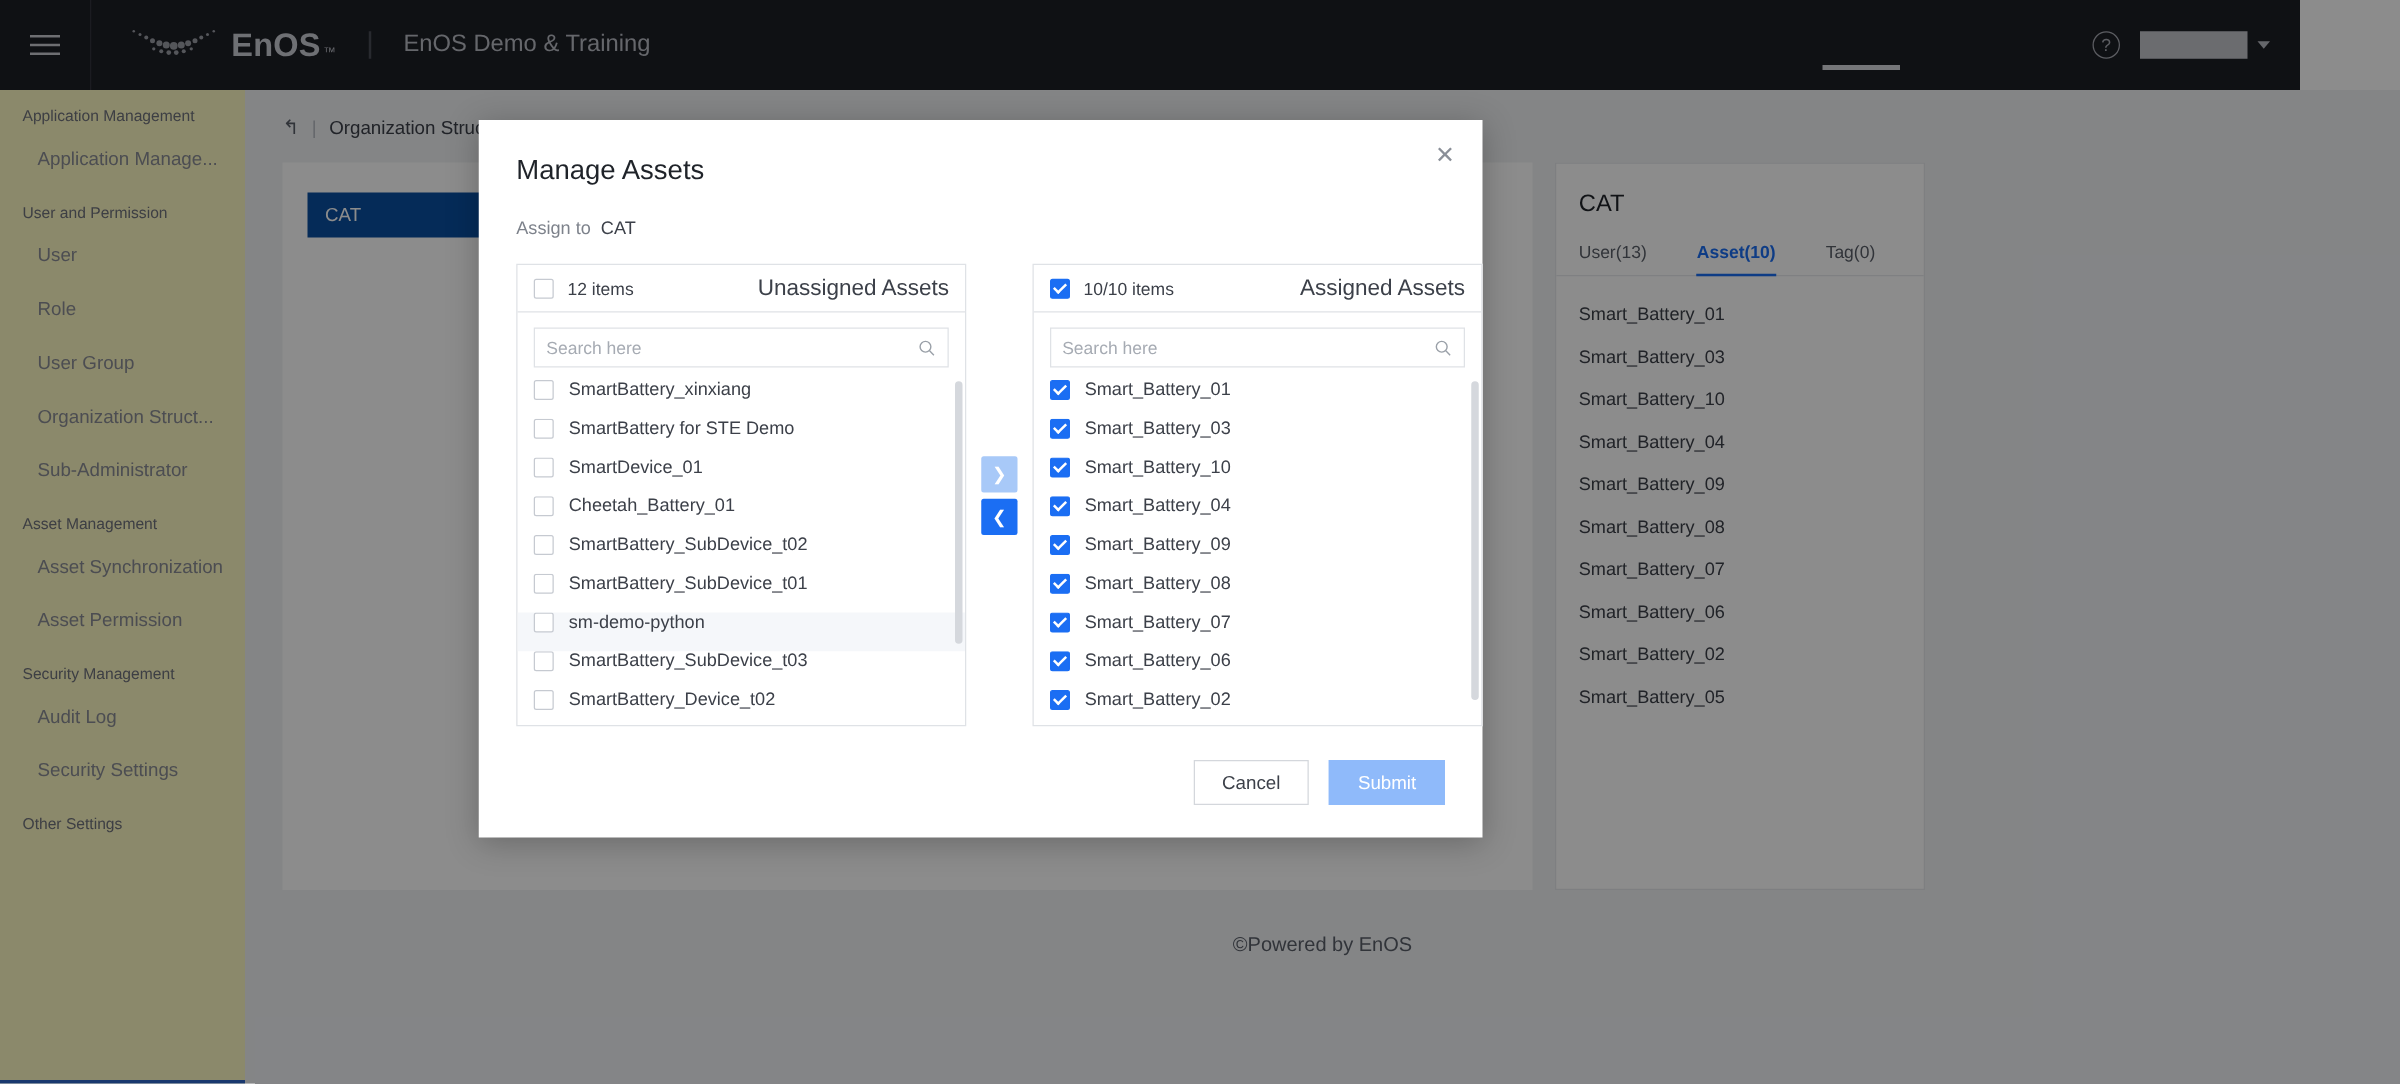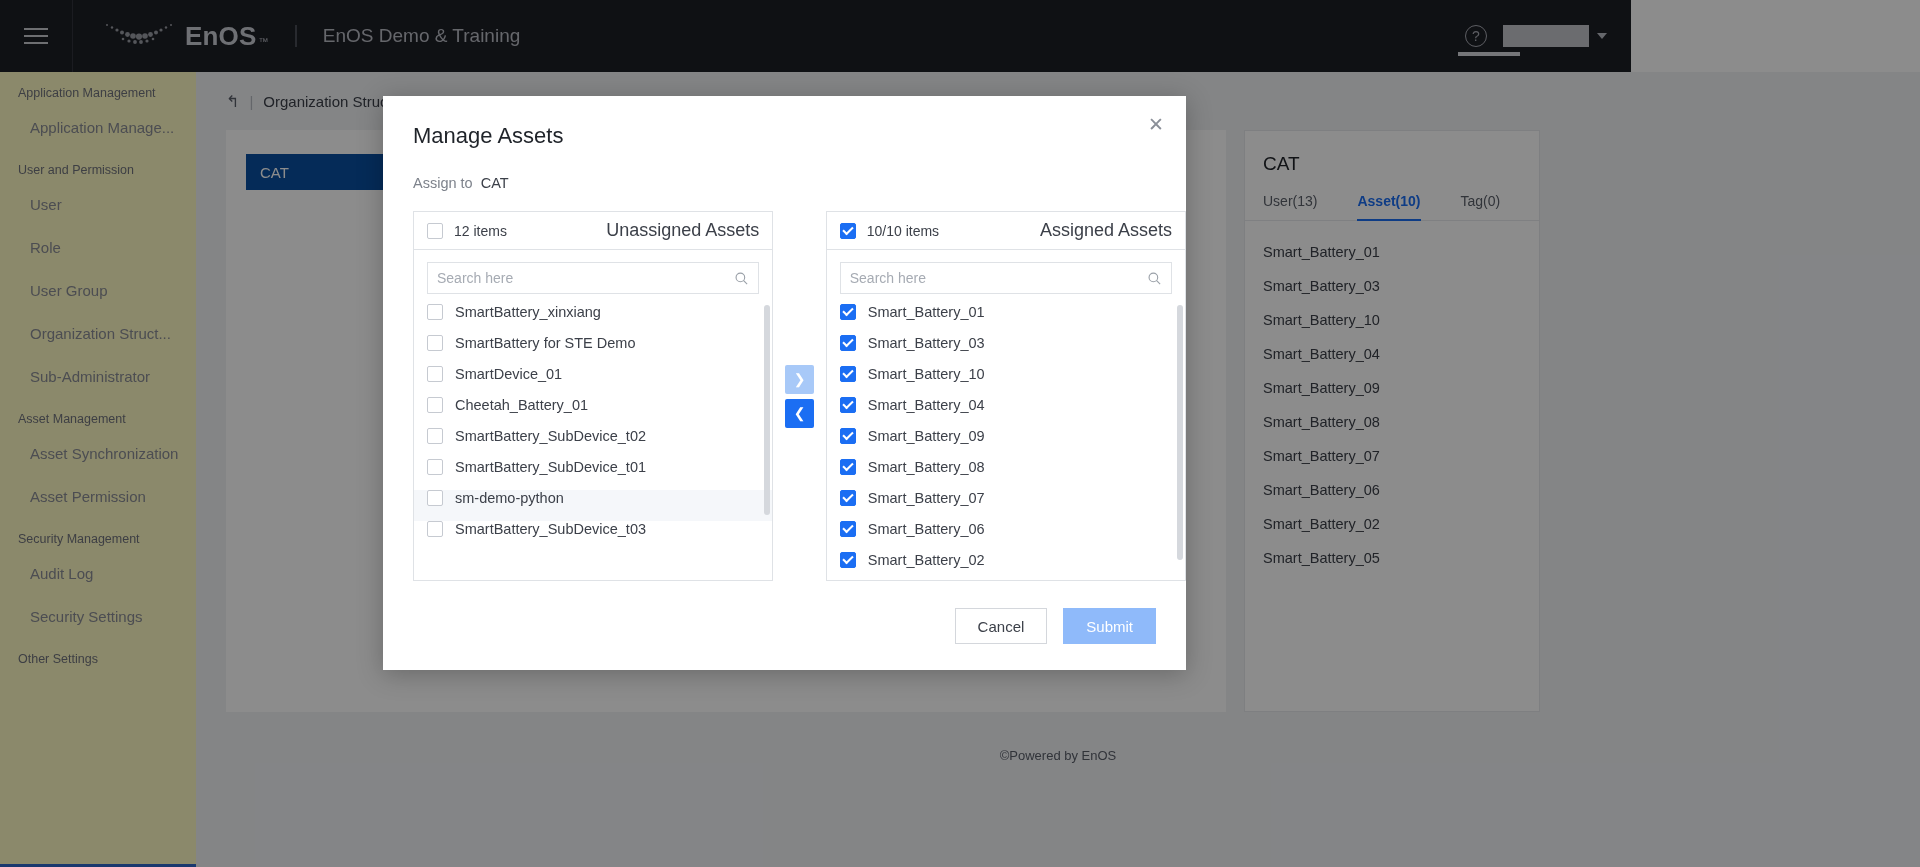--- a/index.html
+++ b/index.html
@@ -6,21 +6,21 @@
   html, body {
     width: 1920px; height: 867px;
     font-family: "Liberation Sans", sans-serif;
     overflow: hidden;
     background: #fff;
   }
   #root { position: relative; width: 1920px; height: 867px; }
 
   
   .topbar {
-    position: absolute; top: 0; left: 0; width: 1631px; height: 72px;
+    position: absolute; top: 0; left: 0; width: 1840px; height: 72px;
     background: #1d1f26; display: flex; align-items: center;
   }
   .hamburger {
     width: 72px; height: 72px; display: flex; flex-direction: column;
     align-items: center; justify-content: center; gap: 5px; cursor: pointer;
   }
   .hamburger span { display: block; width: 24px; height: 2px; background: #c8cad0; }
   .topbar-divider { width: 1px; height: 72px; background: #32343c; }
   .brand { display: flex; align-items: center; gap: 10px; padding-left: 30px; }
   .brand-logo { width: 72px; height: 30px; }
@@ -96,21 +96,21 @@
   }
   .rc-title { font-size: 19px; color: #1f2329; padding: 22px 0 0 18px; }
   .rc-tabs { display: flex; gap: 40px; padding: 18px 0 0 18px; font-size: 14px; }
   .rc-tab { color: #5a5f69; padding-bottom: 10px; cursor: pointer; }
   .rc-tab.active { color: #1b6ef3; border-bottom: 2px solid #1b6ef3; font-weight: 700; }
   .rc-divider { height: 1px; background: #e8eaed; margin-top: -1px; }
   .rc-list { padding: 14px 0 0 18px; }
   .rc-list-item { font-size: 14.5px; color: #3c4049; padding: 9px 0; }
   .footer-note {
     position: absolute; left: 0; top: 676px; width: 1724px;
-    text-align: center; font-size: 13px; color: #5a5f69;
+    text-align: center; font-size: 16px; color: #5a5f69;
   }
 
   
   .overlay {
     position: absolute; top: 0; left: 0; width: 1920px; height: 867px;
     background: rgba(0,0,0,0.45);
   }
 
   
   .modal {
@@ -373,20 +373,24 @@
               <span>SmartBattery_SubDevice_t01</span>
             </div>
             <div class="list-row hl">
               <div class="cb"></div>
               <span>sm-demo-python</span>
             </div>
             <div class="list-row">
               <div class="cb"></div>
               <span>SmartBattery_SubDevice_t03</span>
             </div>
+            <div class="list-row">
+              <div class="cb"></div>
+              <span>SmartBattery_Device_t02</span>
+            </div>
           </div>
           <div class="scrollbar sb-left"></div>
         </div>
       </div>
 
       <div class="mid-buttons">
         <div class="tbtn disabled">❯</div>
         <div class="tbtn enabled">❮</div>
       </div>
 

